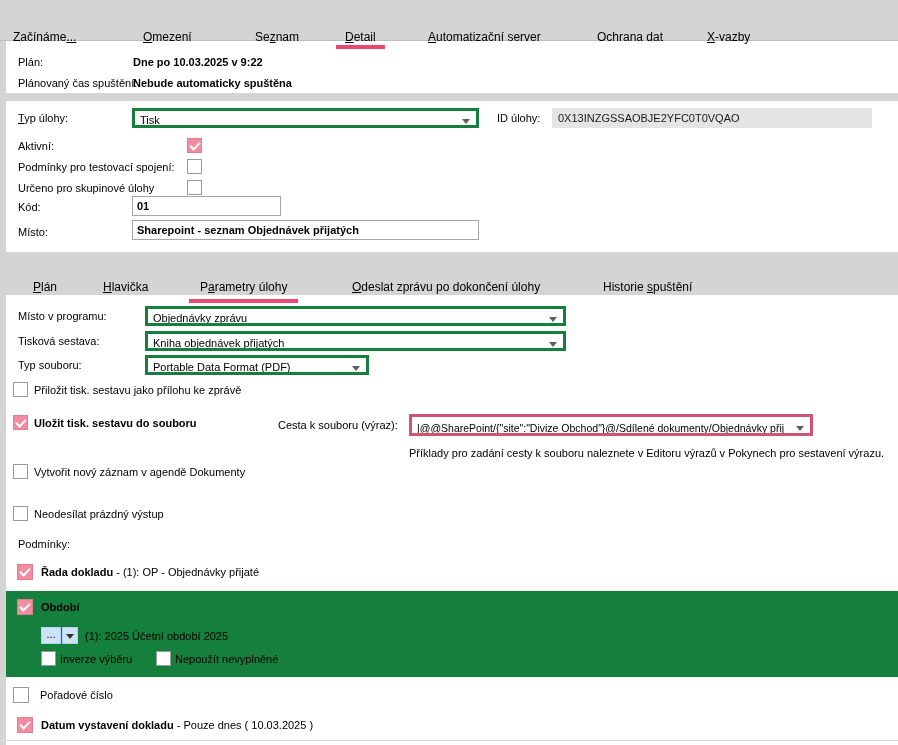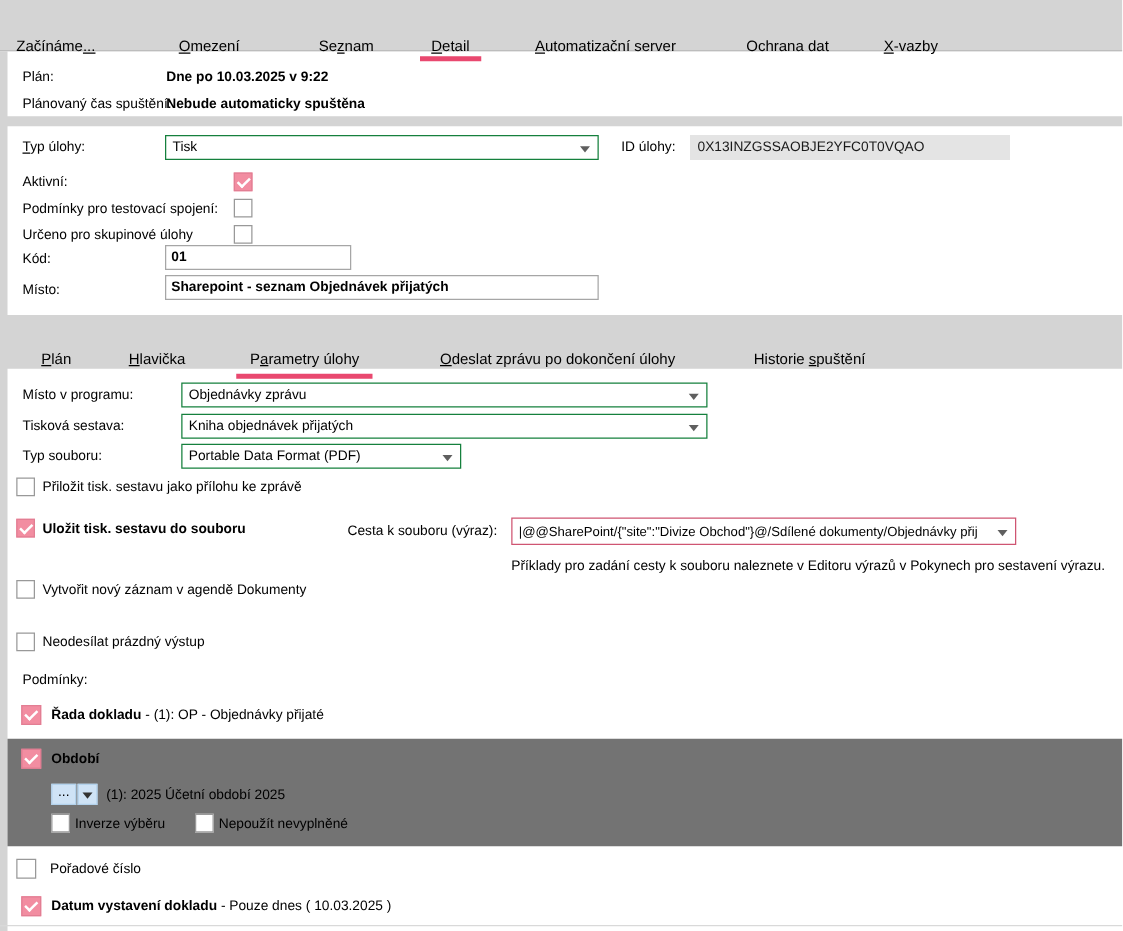--- a/index.html
+++ b/index.html
@@ -11,35 +11,35 @@
   .tab{position:absolute;white-space:nowrap;font-size:12px;cursor:default;margin-top:16px;}
   .bar1 .tab{top:14px;}
   .bar2 .tab{top:12px;}
   .bar1 .tab.active::after{content:"";position:absolute;left:-9px;right:-9px;top:15px;height:4px;background:#e9486f;}
   .bar2 .tab.active::after{content:"";position:absolute;left:-11px;right:-11px;top:19px;height:4px;background:#e9486f;}
   .k{text-decoration:underline;}
   .lbl{position:absolute;white-space:nowrap;}
   .b{font-weight:bold;}
   .strip{position:absolute;left:0;top:41px;bottom:0;width:6px;background:#d4d4d4;}
   .band{position:absolute;left:0;right:0;top:93px;height:8px;background:#d4d4d4;}
-  .combo{position:absolute;height:20px;box-sizing:border-box;border:1px solid #15803d;background:#fff;
+  .combo{position:absolute;height:20px;box-sizing:border-box;border:3px solid #15803d;background:#fff;
          padding:3px 18px 0 5px;white-space:nowrap;overflow:hidden;}
   .combo .arr{position:absolute;right:6px;top:8px;width:0;height:0;
               border-left:4px solid transparent;border-right:4px solid transparent;border-top:5px solid #5f5f5f;}
   .combo.path{height:22px;border-color:#cf5572;padding-top:5px;font-size:10.5px;}
   .combo.path .arr{top:9px;}
   .idf{position:absolute;height:20px;box-sizing:border-box;background:#e4e4e4;padding:4px 0 0 6px;color:#1a1a1a;}
   input.txt{position:absolute;height:20px;box-sizing:border-box;border:1px solid #a6a6a6;padding:0 4px;
             background:#fff;font:bold 11px "Liberation Sans","DejaVu Sans",sans-serif;}
   .cb{position:absolute;width:15px;height:15px;box-sizing:border-box;border:1px solid #999;background:#fff;cursor:default;}
   .cb.c16{width:16px;height:16px;}
   .cb.checked{background:#f28da1;border-color:#e27e93;}
   .cb.checked::after{content:"";position:absolute;left:2px;top:3px;width:8px;height:4px;
                      border-left:2px solid #fff;border-bottom:2px solid #fff;transform:rotate(-45deg);}
-  .panel{position:absolute;left:6px;right:0;top:591px;height:86px;background:#737373;}
+  .panel{position:absolute;left:6px;right:0;top:591px;height:86px;background:#15803d;}
   .bluebtn{position:absolute;box-sizing:border-box;background:#cfe3f6;border:1px solid #b3d2ec;
            text-align:center;font-size:11px;line-height:12px;cursor:default;}
   .arrbtn::after{content:"";position:absolute;left:3px;top:6px;width:0;height:0;
                  border-left:4px solid transparent;border-right:4px solid transparent;border-top:5px solid #333;}
   .hint{font-size:11px;}
   .sep{position:absolute;left:0;right:0;height:1px;background:#d9d9d9;}
 </style>
 </head>
 <body>
 
@@ -66,21 +66,21 @@
 
   <div class="band"></div>
 
   <div>
     <span class="lbl" style="left:18px;top:112px"><span></span><span class="k">T</span><span>yp úlohy:</span></span>
     <div class="combo" style="left:132px;top:108px;width:347px">
       <span>Tisk</span>
       <span class="arr"></span>
     </div>
     <span class="lbl" style="left:497px;top:112px">ID úlohy:</span>
-    <div class="idf" style="left:552px;top:108px;width:256px">0X13INZGSSAOBJE2YFC0T0VQAO</div>
+    <div class="idf" style="left:552px;top:108px;width:320px">0X13INZGSSAOBJE2YFC0T0VQAO</div>
 
     <span class="lbl" style="left:18px;top:140px">Aktivní:</span>
     <span class="cb checked" style="left:187px;top:138px"></span>
 
     <span class="lbl" style="left:18px;top:161px">Podmínky pro testovací spojení:</span>
     <span class="cb" style="left:187px;top:159px"></span>
 
     <span class="lbl" style="left:18px;top:182px">Určeno pro skupinové úlohy</span>
     <span class="cb" style="left:187px;top:180px"></span>
 

